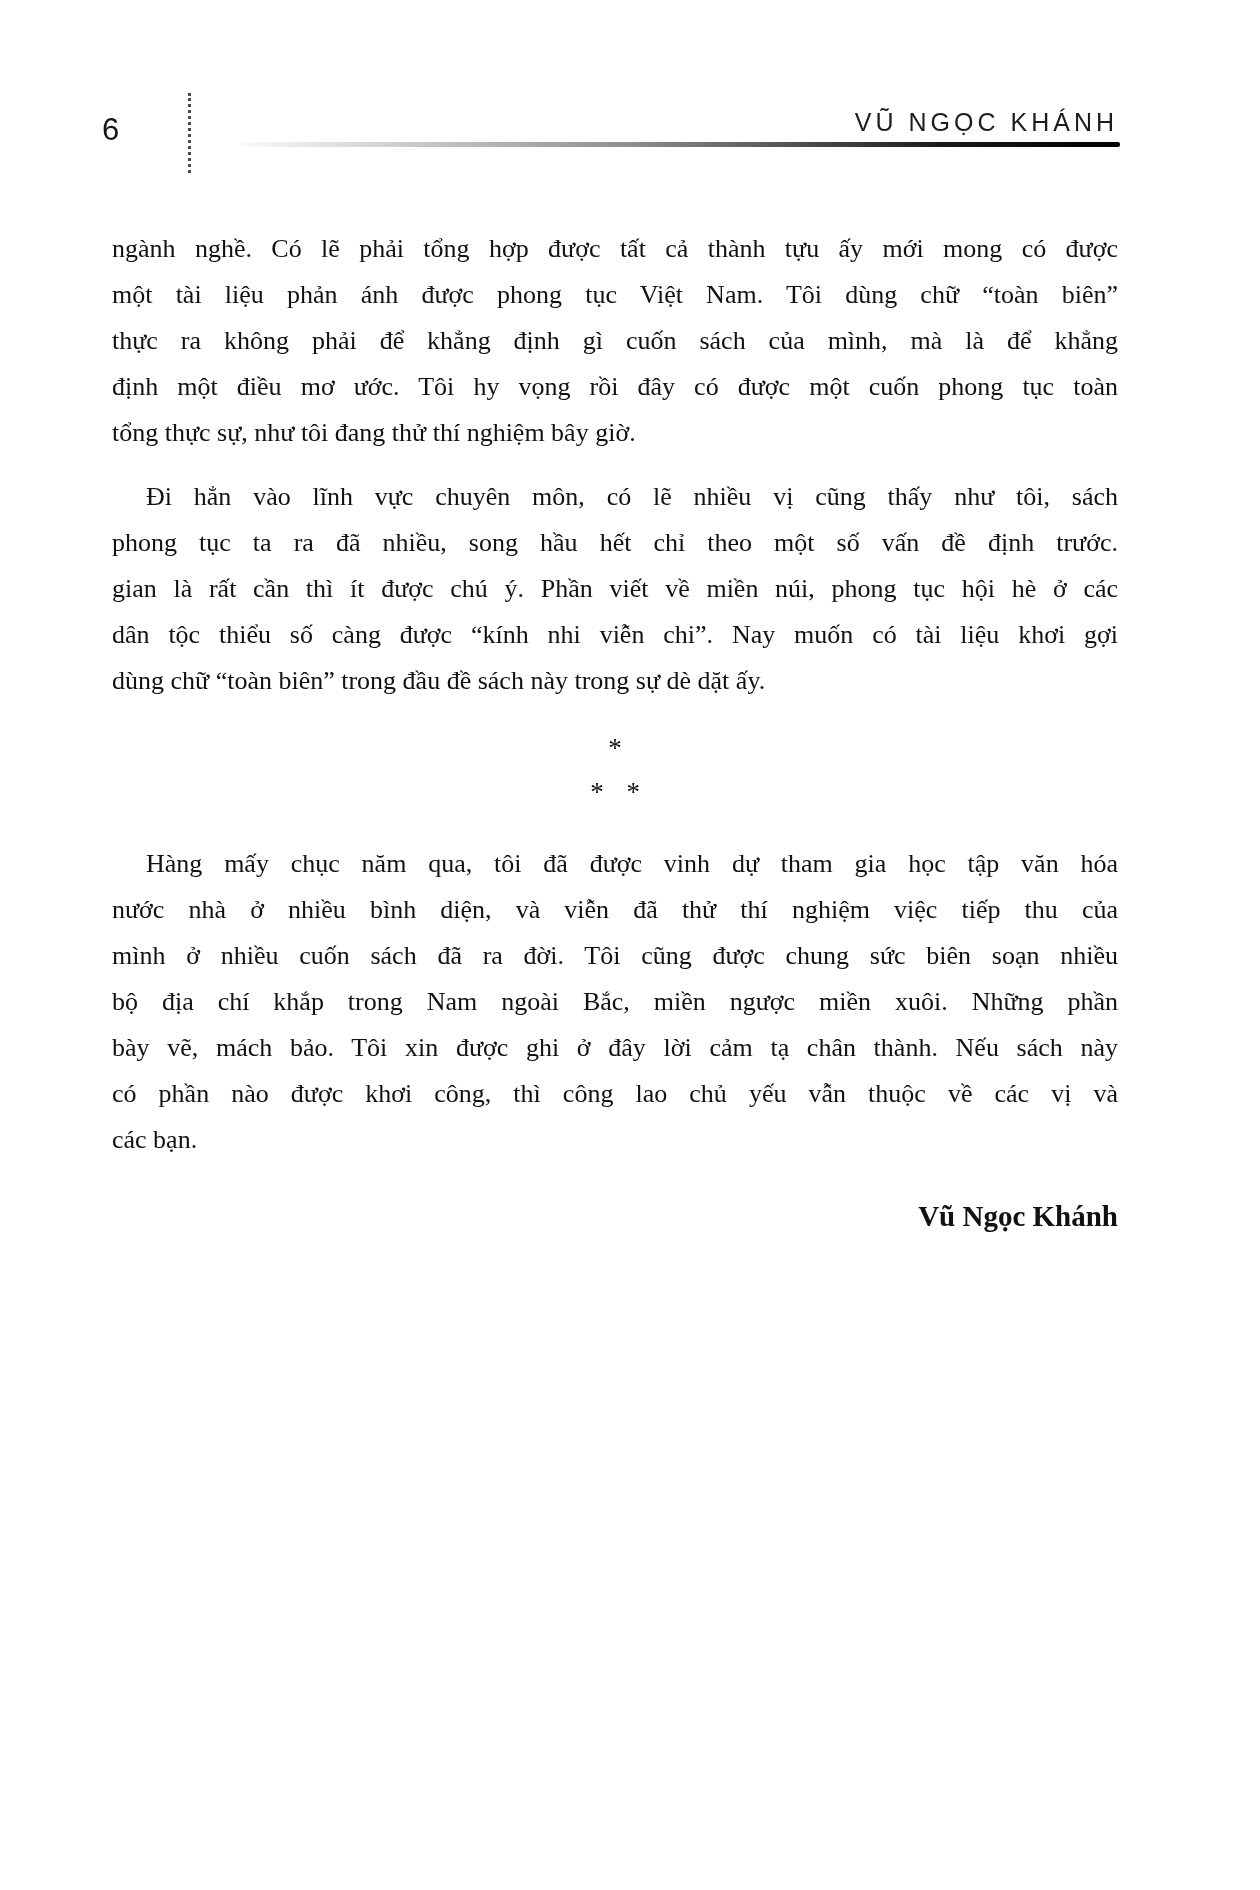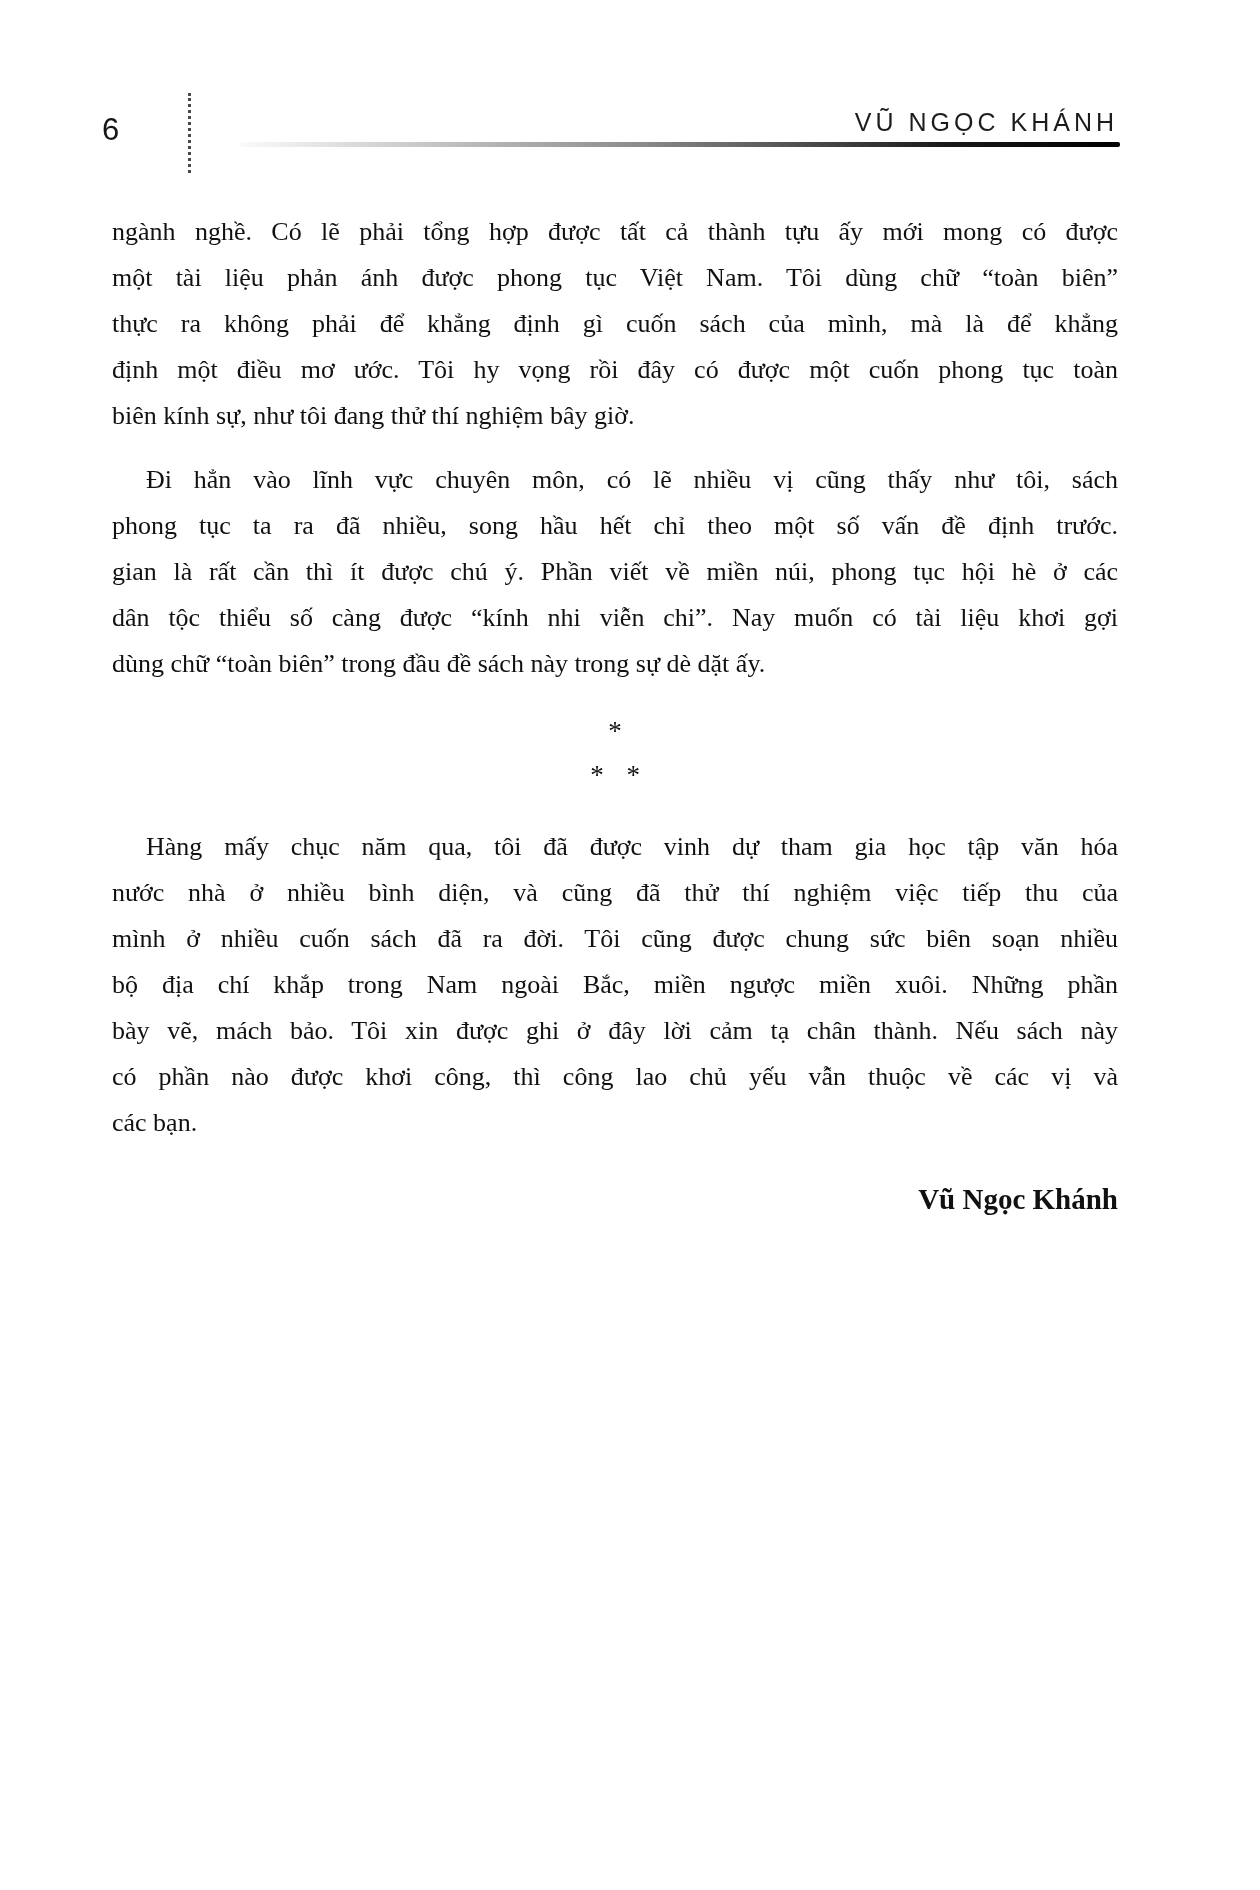--- a/index.html
+++ b/index.html
@@ -28,21 +28,21 @@
     font-size:25px;font-weight:400;letter-spacing:4px;color:#1c1c1c;
     transform:scaleY(1.05);
   }
   .header-rule{
     position:absolute;left:240px;top:142px;width:880px;height:5px;
     background:linear-gradient(to right, rgba(0,0,0,0.02), rgba(0,0,0,0.45) 45%, rgba(0,0,0,0.9) 80%, #000);
     border-radius:2px;
   }
   
   .body-text{
-    position:absolute;left:112px;top:209px;width:1006px;
+    position:absolute;left:112px;top:226px;width:1006px;
     font-size:26px;line-height:46px;
   }
   .para{margin:0;padding:0;}
   .para + .para{margin-top:18px;}
   .line{
     height:46px;line-height:46px;
     text-align:justify;text-align-last:justify;
     white-space:normal;
   }
   .line.last{text-align-last:left;}
@@ -72,39 +72,39 @@
   <div class="header-title">VŨ NGỌC KHÁNH</div>
   <div class="header-rule"></div>
 
   <div class="body-text">
 
     <div class="para">
       <div class="line">ngành nghề. Có lẽ phải tổng hợp được tất cả thành tựu ấy mới mong có được</div>
       <div class="line">một tài liệu phản ánh được phong tục Việt Nam. Tôi dùng chữ “toàn biên”</div>
       <div class="line">thực ra không phải để khẳng định gì cuốn sách của mình, mà là để khẳng</div>
       <div class="line">định một điều mơ ước. Tôi hy vọng rồi đây có được một cuốn phong tục toàn</div>
-      <div class="line last">biên kính sự, như tôi đang thử thí nghiệm bây giờ.</div>
+      <div class="line last">tổng thực sự, như tôi đang thử thí nghiệm bây giờ.</div>
     </div>
 
     <div class="para">
       <div class="line indent">Đi hẳn vào lĩnh vực chuyên môn, có lẽ nhiều vị cũng thấy như tôi, sách</div>
       <div class="line">phong tục ta ra đã nhiều, song hầu hết chỉ theo một số vấn đề định trước.</div>
       <div class="line">gian là rất cần thì ít được chú ý. Phần viết về miền núi, phong tục hội hè ở các</div>
       <div class="line">dân tộc thiểu số càng được “kính nhi viễn chi”. Nay muốn có tài liệu khơi gợi</div>
       <div class="line last">dùng chữ “toàn biên” trong đầu đề sách này trong sự dè dặt ấy.</div>
     </div>
 
     <div class="star-separator">
       <div class="star-row-1">*</div>
       <div class="star-row-2">* *</div>
     </div>
 
     <div class="para para-after-separator">
       <div class="line indent">Hàng mấy chục năm qua, tôi đã được vinh dự tham gia học tập văn hóa</div>
-      <div class="line">nước nhà ở nhiều bình diện, và cũng đã thử thí nghiệm việc tiếp thu của</div>
+      <div class="line">nước nhà ở nhiều bình diện, và viễn đã thử thí nghiệm việc tiếp thu của</div>
       <div class="line">mình ở nhiều cuốn sách đã ra đời. Tôi cũng được chung sức biên soạn nhiều</div>
       <div class="line">bộ địa chí khắp trong Nam ngoài Bắc, miền ngược miền xuôi. Những phần</div>
       <div class="line">bày vẽ, mách bảo. Tôi xin được ghi ở đây lời cảm tạ chân thành. Nếu sách này</div>
       <div class="line">có phần nào được khơi công, thì công lao chủ yếu vẫn thuộc về các vị và</div>
       <div class="line last">các bạn.</div>
     </div>
 
     <div class="signature">Vũ Ngọc Khánh</div>
 
   </div>

